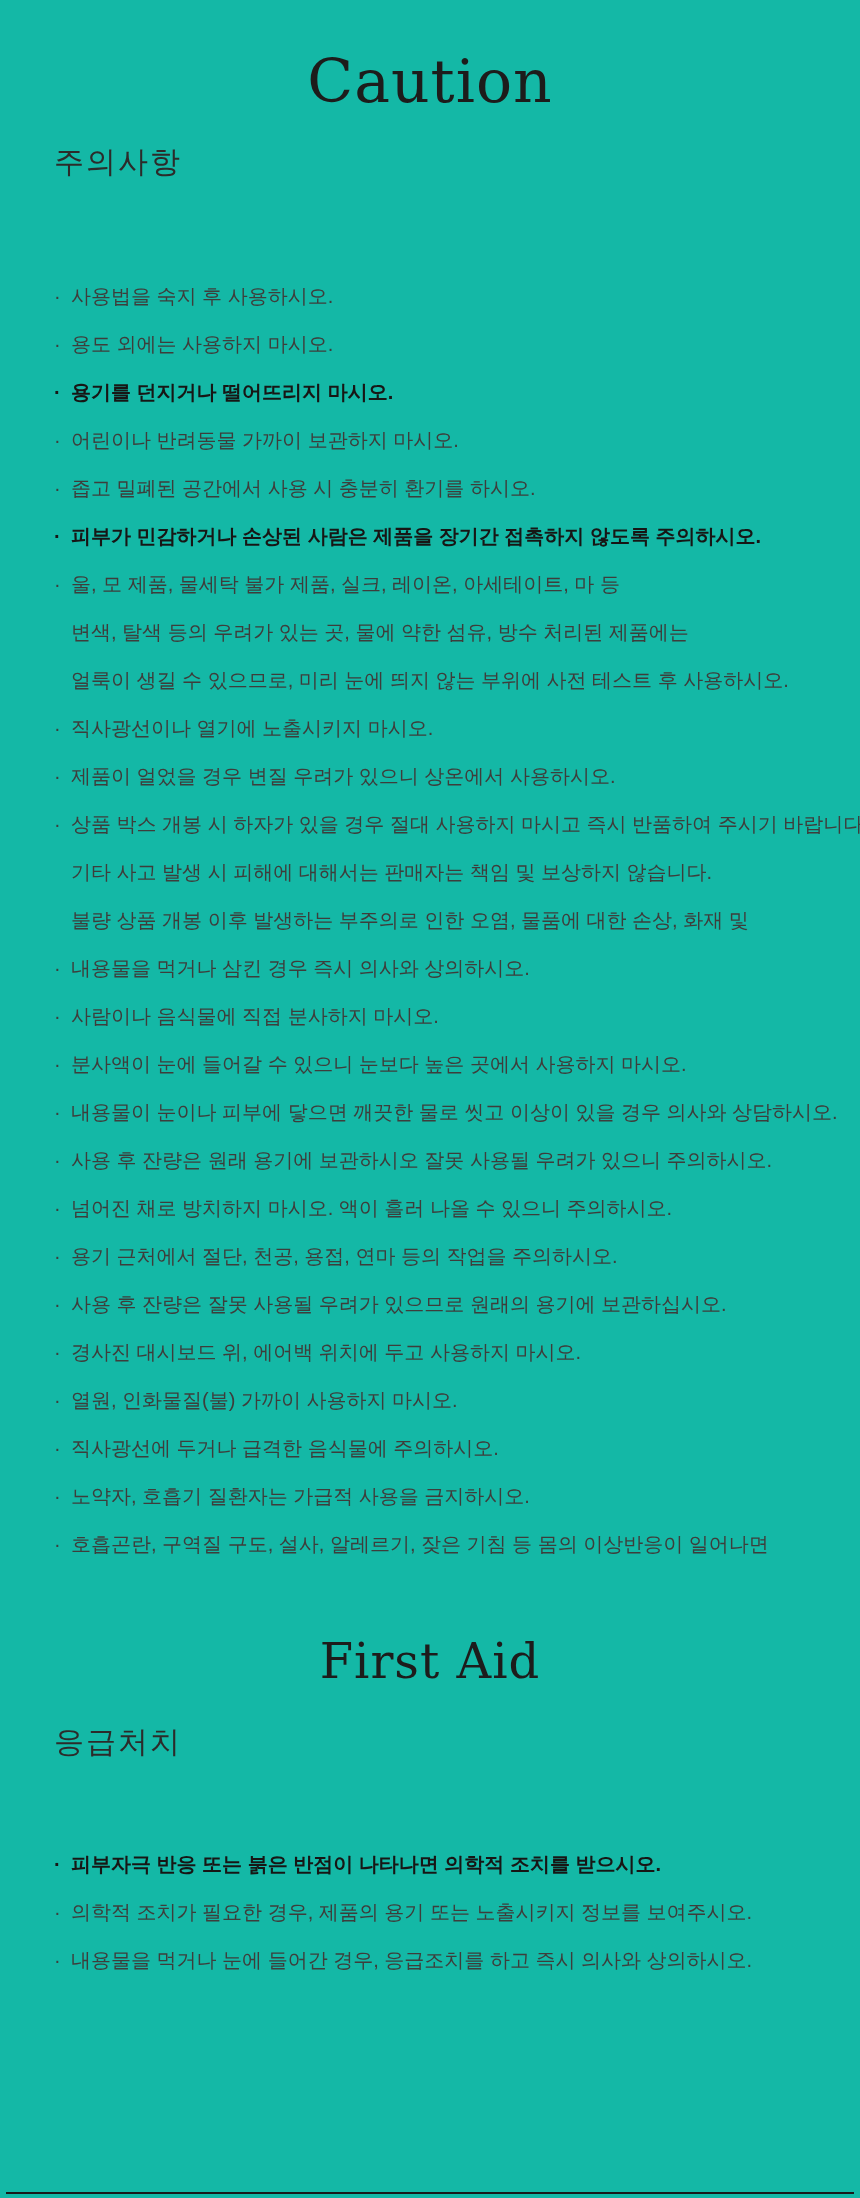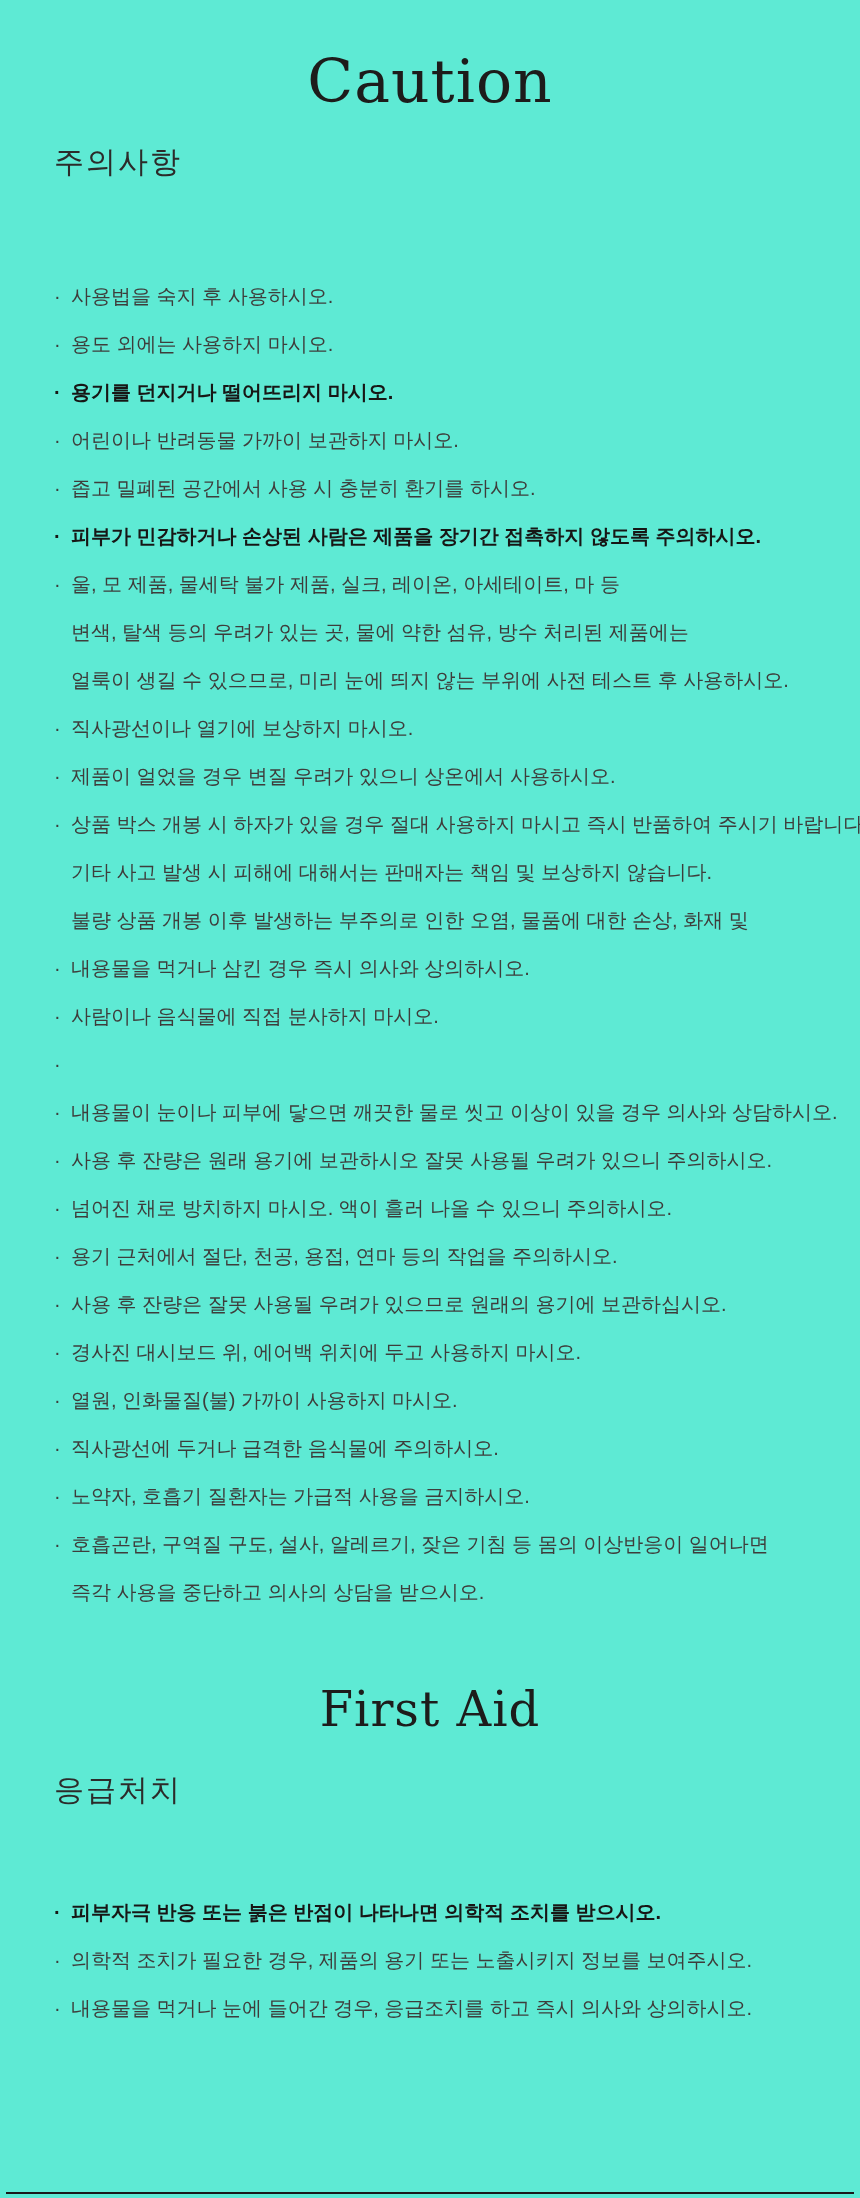--- a/index.html
+++ b/index.html
@@ -7,21 +7,21 @@
     padding: 0;
     background: #f5f4f2;
     font-family: "Liberation Sans", sans-serif;
   }
   .page {
     position: relative;
     width: 860px;
     min-height: 2198px;
     margin: 0 auto;
     box-sizing: border-box;
-    background: #5eead4;
+    background: #14b8a6;
     padding: 46px 54px 0 54px;
     overflow: hidden;
   }
   .serif-title {
     font-family: "DejaVu Serif", "Liberation Serif", serif;
     font-weight: 400;
     text-align: center;
     color: #1d1c1b;
     margin: 0;
     letter-spacing: 1px;
@@ -122,21 +122,21 @@
           <span class="txt">변색, 탈색 등의 우려가 있는 곳, 물에 약한 섬유, 방수 처리된 제품에는</span>
         </div>
         <div class="line">
           <span class="bullet"></span>
           <span class="txt">얼룩이 생길 수 있으므로, 미리 눈에 띄지 않는 부위에 사전 테스트 후 사용하시오.</span>
         </div>
       </div>
       <div class="item">
         <div class="line">
           <span class="bullet">·</span>
-          <span class="txt">직사광선이나 열기에 보상하지 마시오.</span>
+          <span class="txt">직사광선이나 열기에 노출시키지 마시오.</span>
         </div>
       </div>
       <div class="item">
         <div class="line">
           <span class="bullet">·</span>
           <span class="txt">제품이 얼었을 경우 변질 우려가 있으니 상온에서 사용하시오.</span>
         </div>
       </div>
       <div class="item">
         <div class="line">
@@ -160,20 +160,21 @@
       </div>
       <div class="item">
         <div class="line">
           <span class="bullet">·</span>
           <span class="txt">사람이나 음식물에 직접 분사하지 마시오.</span>
         </div>
       </div>
       <div class="item">
         <div class="line">
           <span class="bullet">·</span>
+          <span class="txt">분사액이 눈에 들어갈 수 있으니 눈보다 높은 곳에서 사용하지 마시오.</span>
         </div>
       </div>
       <div class="item">
         <div class="line">
           <span class="bullet">·</span>
           <span class="txt">내용물이 눈이나 피부에 닿으면 깨끗한 물로 씻고 이상이 있을 경우 의사와 상담하시오.</span>
         </div>
       </div>
       <div class="item">
         <div class="line">
@@ -220,24 +221,20 @@
       <div class="item">
         <div class="line">
           <span class="bullet">·</span>
           <span class="txt">노약자, 호흡기 질환자는 가급적 사용을 금지하시오.</span>
         </div>
       </div>
       <div class="item">
         <div class="line">
           <span class="bullet">·</span>
           <span class="txt">호흡곤란, 구역질 구도, 설사, 알레르기, 잦은 기침 등 몸의 이상반응이 일어나면</span>
-        </div>
-        <div class="line">
-          <span class="bullet"></span>
-          <span class="txt">즉각 사용을 중단하고 의사의 상담을 받으시오.</span>
         </div>
       </div>
     </div>
 
   <div class="firstaid-block">
     <h1 class="serif-title firstaid-title">First Aid</h1>
 
     <div class="section-sub">응급처치</div>
 
     <div class="list firstaid-list">

